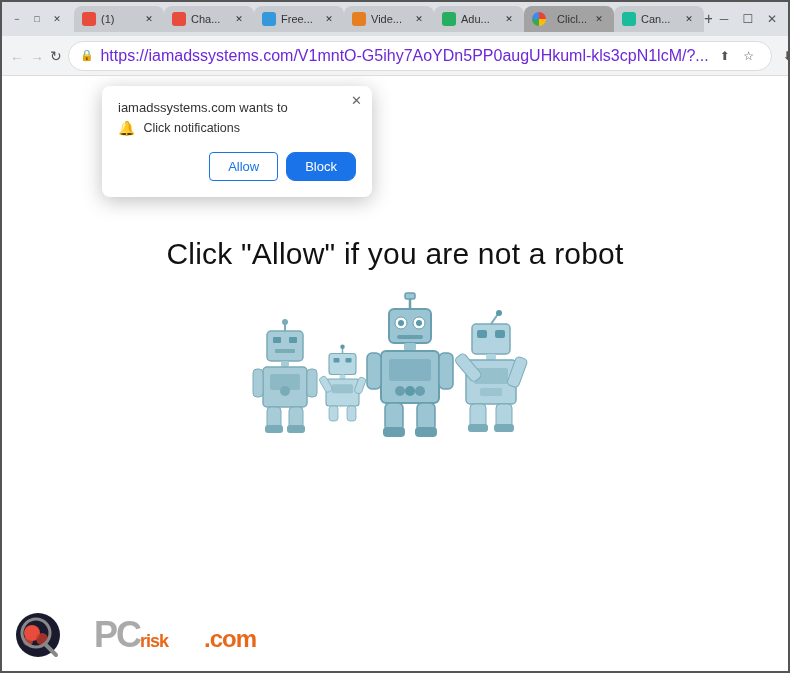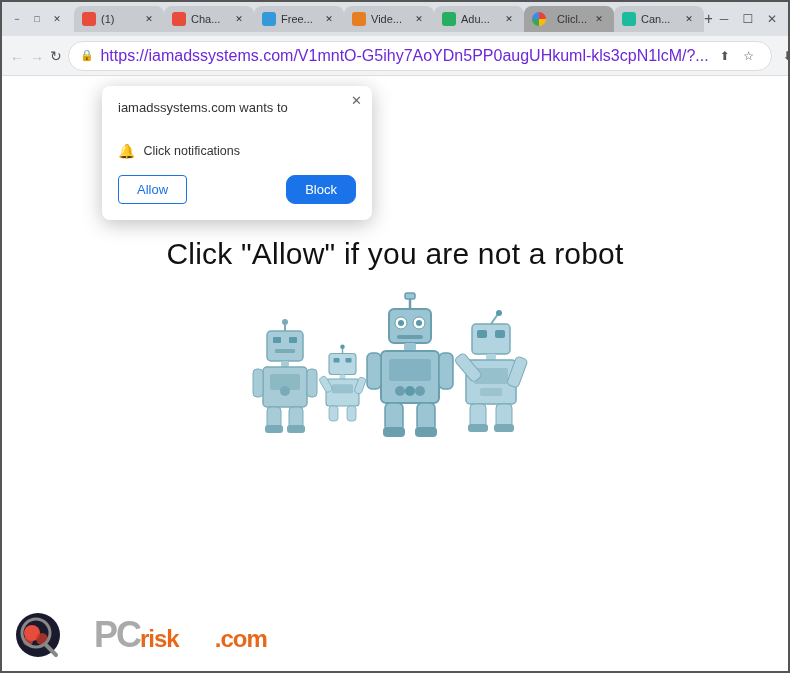--- a/index.html
+++ b/index.html
@@ -234,21 +234,21 @@
       right: 10px;
       cursor: pointer;
       font-size: 13px;
       color: #666;
       line-height: 1;
     }
 
     .popup-title {
       font-size: 13px;
       color: #333;
-      margin-bottom: 28px;
+      margin-bottom: 5px;
     }
 
     .popup-row {
       display: flex;
       align-items: center;
       gap: 8px;
       margin-bottom: 16px;
     }
 
     .bell-icon {
@@ -256,21 +256,21 @@
       color: #444;
     }
 
     .popup-desc {
       font-size: 12.5px;
       color: #333;
     }
 
     .popup-buttons {
       display: flex;
-      justify-content: space-between;
+      justify-content: flex-end;
       gap: 8px;
     }
 
     .btn-allow {
       padding: 6px 18px;
       background: #fff;
       border: 1px solid #1a73e8;
       border-radius: 4px;
       color: #1a73e8;
       font-size: 13px;
@@ -567,18 +567,18 @@
       <svg class="brand-logo" width="48" height="48" viewBox="0 0 48 48">
         <circle cx="24" cy="24" r="22" fill="#1a1a2e"></circle>
         <circle cx="18" cy="22" r="8" fill="#e74c3c"></circle>
         <circle cx="28" cy="28" r="6" fill="#c0392b" opacity="0.8"></circle>
         <circle cx="14" cy="30" r="5" fill="#e74c3c" opacity="0.7"></circle>
 
         <line x1="32" y1="34" x2="42" y2="44" stroke="#888" stroke-width="4" stroke-linecap="round"></line>
         <circle cx="22" cy="22" r="14" fill="none" stroke="#888" stroke-width="3"></circle>
       </svg>
       <div>
-        <span style="font-size:36px; font-weight:900; color:#aaa; letter-spacing:-2px;margin-left:26px;">PC</span><span style="font-size:24px; font-weight:700; color:#e8681a; letter-spacing:-1px;">risk</span><span style="font-size:24px; font-weight:700; color:#e8681a; letter-spacing:-1px;margin-left:36px;">.com</span>
+        <span style="font-size:36px; font-weight:900; color:#aaa; letter-spacing:-2px;margin-left:26px;">PC</span><span style="font-size:18px; font-weight:700; color:#e8681a; letter-spacing:-1px;">risk</span><span style="font-size:24px; font-weight:700; color:#e8681a; letter-spacing:-1px;margin-left:36px;">.com</span>
       </div>
     </div>
 
   </div>
 </div>
 
 </body></html>

